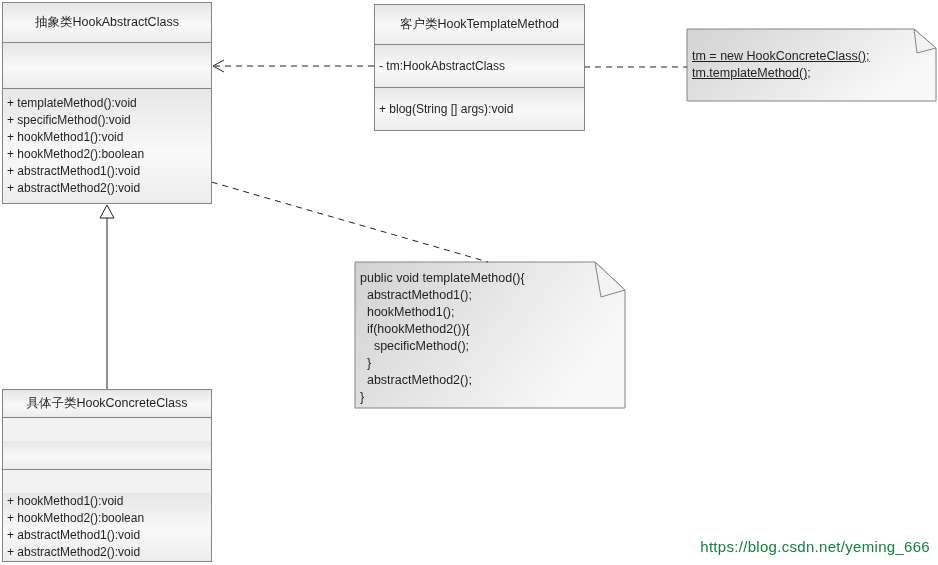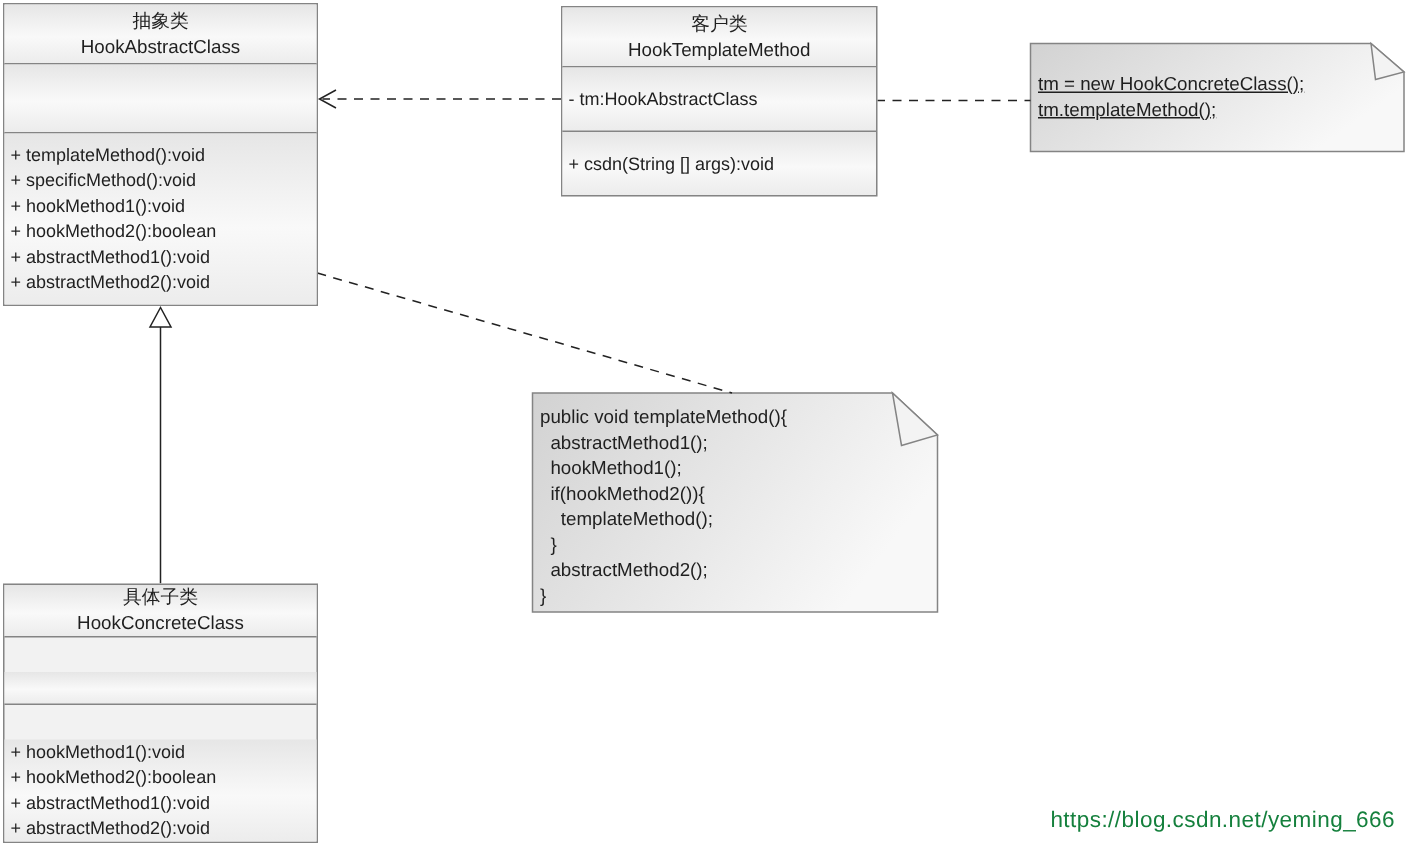--- a/index.html
+++ b/index.html
@@ -11,21 +11,21 @@
   
   .cls{
     position:absolute;border:1px solid #848484;box-sizing:border-box;
     display:flex;flex-direction:column;background:#f2f2f2;
   }
   .compartment{
     box-sizing:border-box;
     background:linear-gradient(180deg,#e6e6e6 0%,#f9f9f9 55%,#ececec 100%);
   }
   .cls-title{
-    display:flex;flex-direction:column;align-items:center;justify-content:center;
+    display:flex;flex-direction:row;align-items:center;justify-content:center;
     border-bottom:1px solid #848484;font-size:12.5px;line-height:17px;
   }
   .cls-attrs{
     border-bottom:1px solid #848484;
     display:flex;flex-direction:column;justify-content:center;
   }
   .cls-methods{flex:1;display:flex;flex-direction:column;justify-content:center;}
   .member-line{font-size:12px;line-height:17px;padding-left:4px;white-space:pre;}
   
   .note-text{position:absolute;font-size:12.5px;line-height:17px;}
@@ -98,21 +98,21 @@
 
   <div class="cls" style="left:374px;top:4px;width:211px;height:127px;">
     <div class="compartment cls-title" style="height:40px;">
       <div>客户类</div>
       <div>HookTemplateMethod</div>
     </div>
     <div class="compartment cls-attrs" style="height:43px;">
         <div class="member-line">- tm:HookAbstractClass</div>
       </div>
     <div class="compartment cls-methods">
-        <div class="member-line">+ csdn(String [] args):void</div>
+        <div class="member-line">+ blog(String [] args):void</div>
       </div>
   </div>
 
   <div class="cls" style="left:2px;top:389px;width:210px;height:173px;gap:23px;">
     <div class="compartment cls-title" style="height:41px;">
       <div>具体子类</div>
       <div>HookConcreteClass</div>
     </div>
     <div class="compartment cls-attrs" style="height:43px;"></div>
     <div class="compartment cls-methods">
@@ -126,21 +126,21 @@
   <div class="note-text" style="left:692px;top:48px;width:235px;text-decoration:underline;">
       <div class="note-line">tm = new HookConcreteClass();</div>
       <div class="note-line">tm.templateMethod();</div>
     </div>
 
   <div class="note-text" style="left:360px;top:270px;width:255px;">
       <div class="note-line">public void templateMethod(){</div>
       <div class="note-line">  abstractMethod1();</div>
       <div class="note-line">  hookMethod1();</div>
       <div class="note-line">  if(hookMethod2()){</div>
-      <div class="note-line">    templateMethod();</div>
+      <div class="note-line">    specificMethod();</div>
       <div class="note-line">  }</div>
       <div class="note-line">  abstractMethod2();</div>
       <div class="note-line">}</div>
     </div>
 
   <div class="watermark">https://blog.csdn.net/yeming_666</div>
 
 </div>
 
 </body></html>

